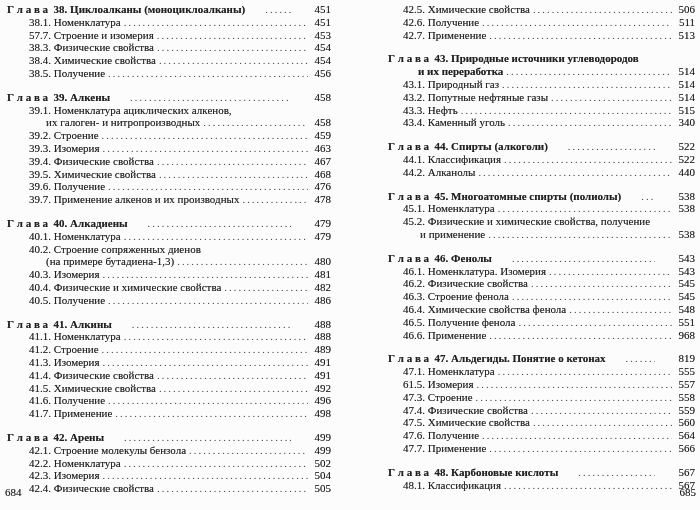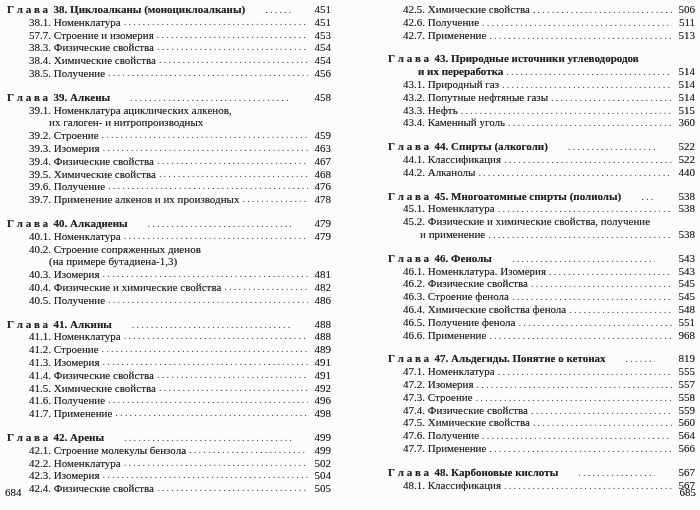--- a/index.html
+++ b/index.html
@@ -51,22 +51,22 @@
   }
   .pagenum {
     flex: 0 0 auto;
     min-width: 21px;
     text-align: right;
   }
 
   
   .h0 { padding-left: 0; gap: 17px; }
   .hcont { padding-left: 30px; }
-  .page-left  .i0    { padding-left: 22px; align-items: flex-end; }
-  .page-left  .icont { padding-left: 39px; flex-direction: column; }
+  .page-left  .i0    { padding-left: 22px; }
+  .page-left  .icont { padding-left: 39px; }
   .page-right .i0    { padding-left: 15px; }
   .page-right .icont { padding-left: 32px; justify-content: center; }
 
   .folio {
     position: absolute;
     top: 486px;
     font-size: 11px;
   }
   .folio-left  { left: 5px; }
   .folio-right { right: 4px; }
@@ -296,21 +296,21 @@
           <span class="pagenum">514</span>
         </div>
         <div class="row i0">
           <span class="label">43.3. Нефть</span>
           <span class="dots"></span>
           <span class="pagenum">515</span>
         </div>
         <div class="row i0">
           <span class="label">43.4. Каменный уголь</span>
           <span class="dots"></span>
-          <span class="pagenum">360</span>
+          <span class="pagenum">340</span>
         </div>
       </div>
       <div class="block">
         <div class="row h0">
           <span class="label bold">Г л а в а&nbsp; 44. Спирты (алкоголи)</span>
           <span class="dots"></span>
           <span class="pagenum">522</span>
         </div>
         <div class="row i0">
           <span class="label">44.1. Классификация</span>
@@ -385,21 +385,21 @@
           <span class="label bold">Г л а в а&nbsp; 47. Альдегиды. Понятие о кетонах</span>
           <span class="dots"></span>
           <span class="pagenum">819</span>
         </div>
         <div class="row i0">
           <span class="label">47.1. Номенклатура</span>
           <span class="dots"></span>
           <span class="pagenum">555</span>
         </div>
         <div class="row i0">
-          <span class="label">47.2. Изомерия</span>
+          <span class="label">61.5. Изомерия</span>
           <span class="dots"></span>
           <span class="pagenum">557</span>
         </div>
         <div class="row i0">
           <span class="label">47.3. Строение</span>
           <span class="dots"></span>
           <span class="pagenum">558</span>
         </div>
         <div class="row i0">
           <span class="label">47.4. Физические свойства</span>

